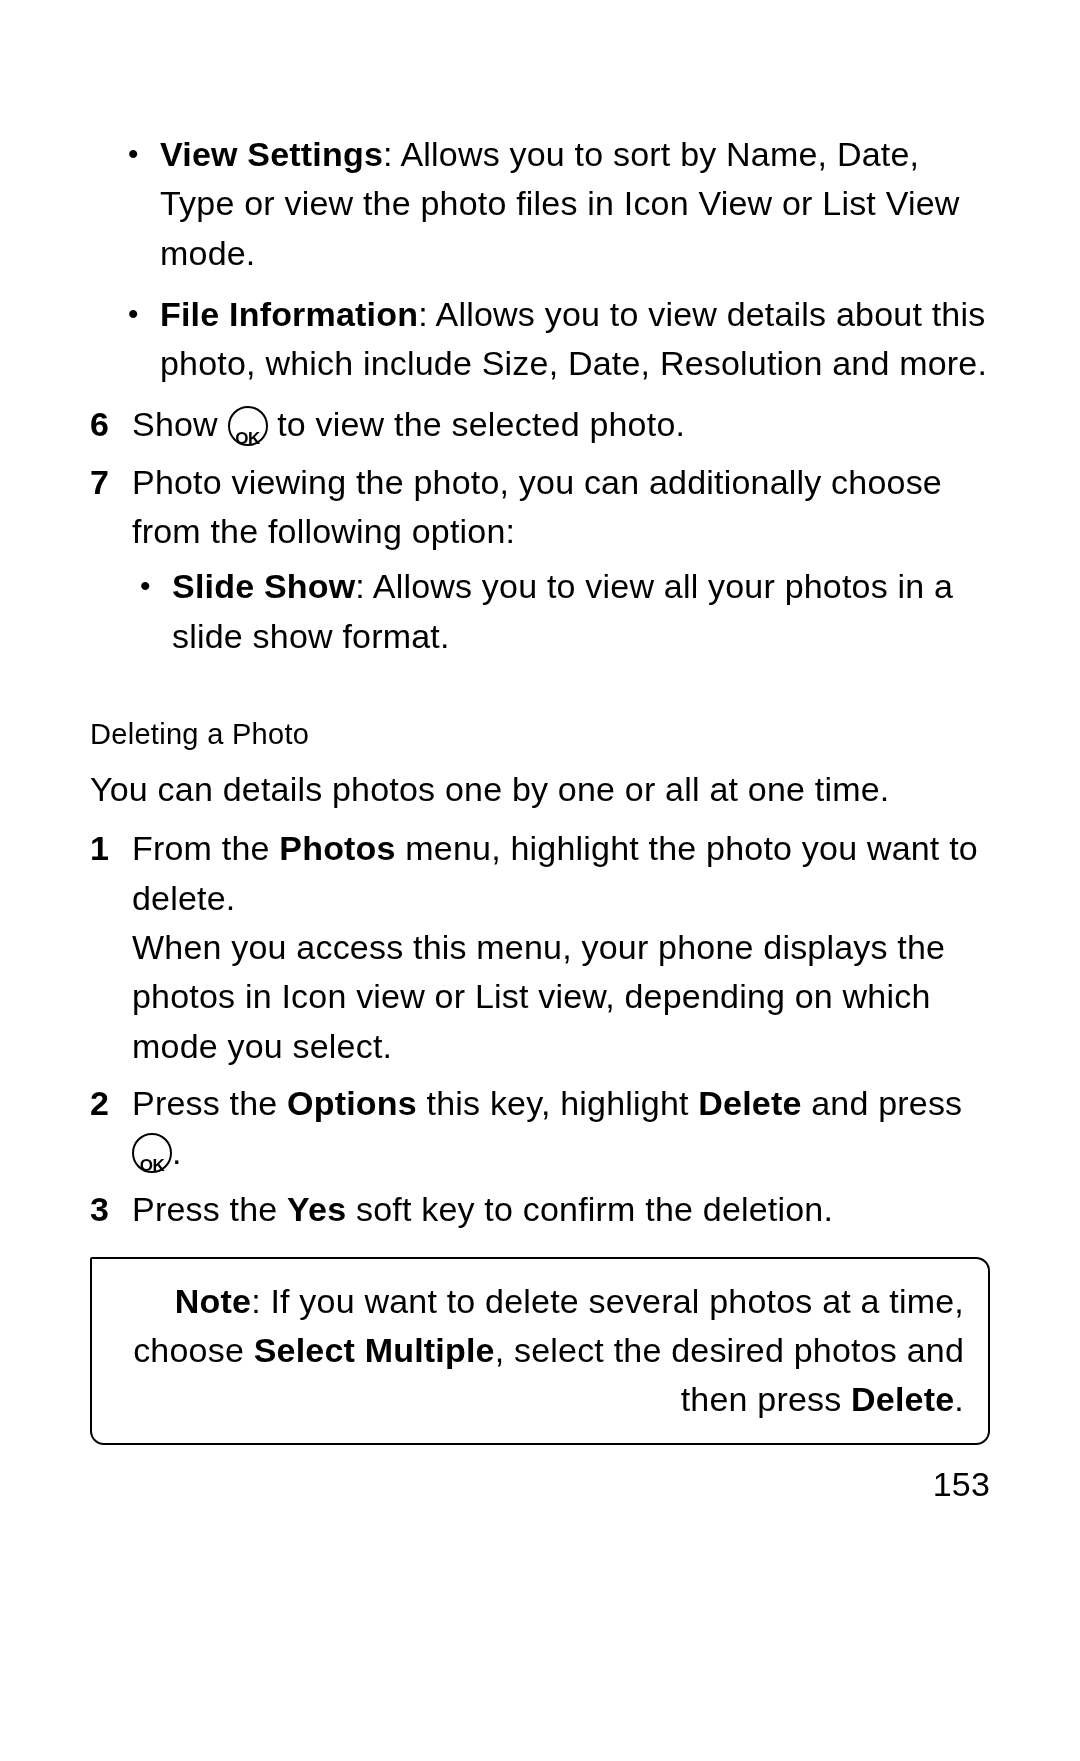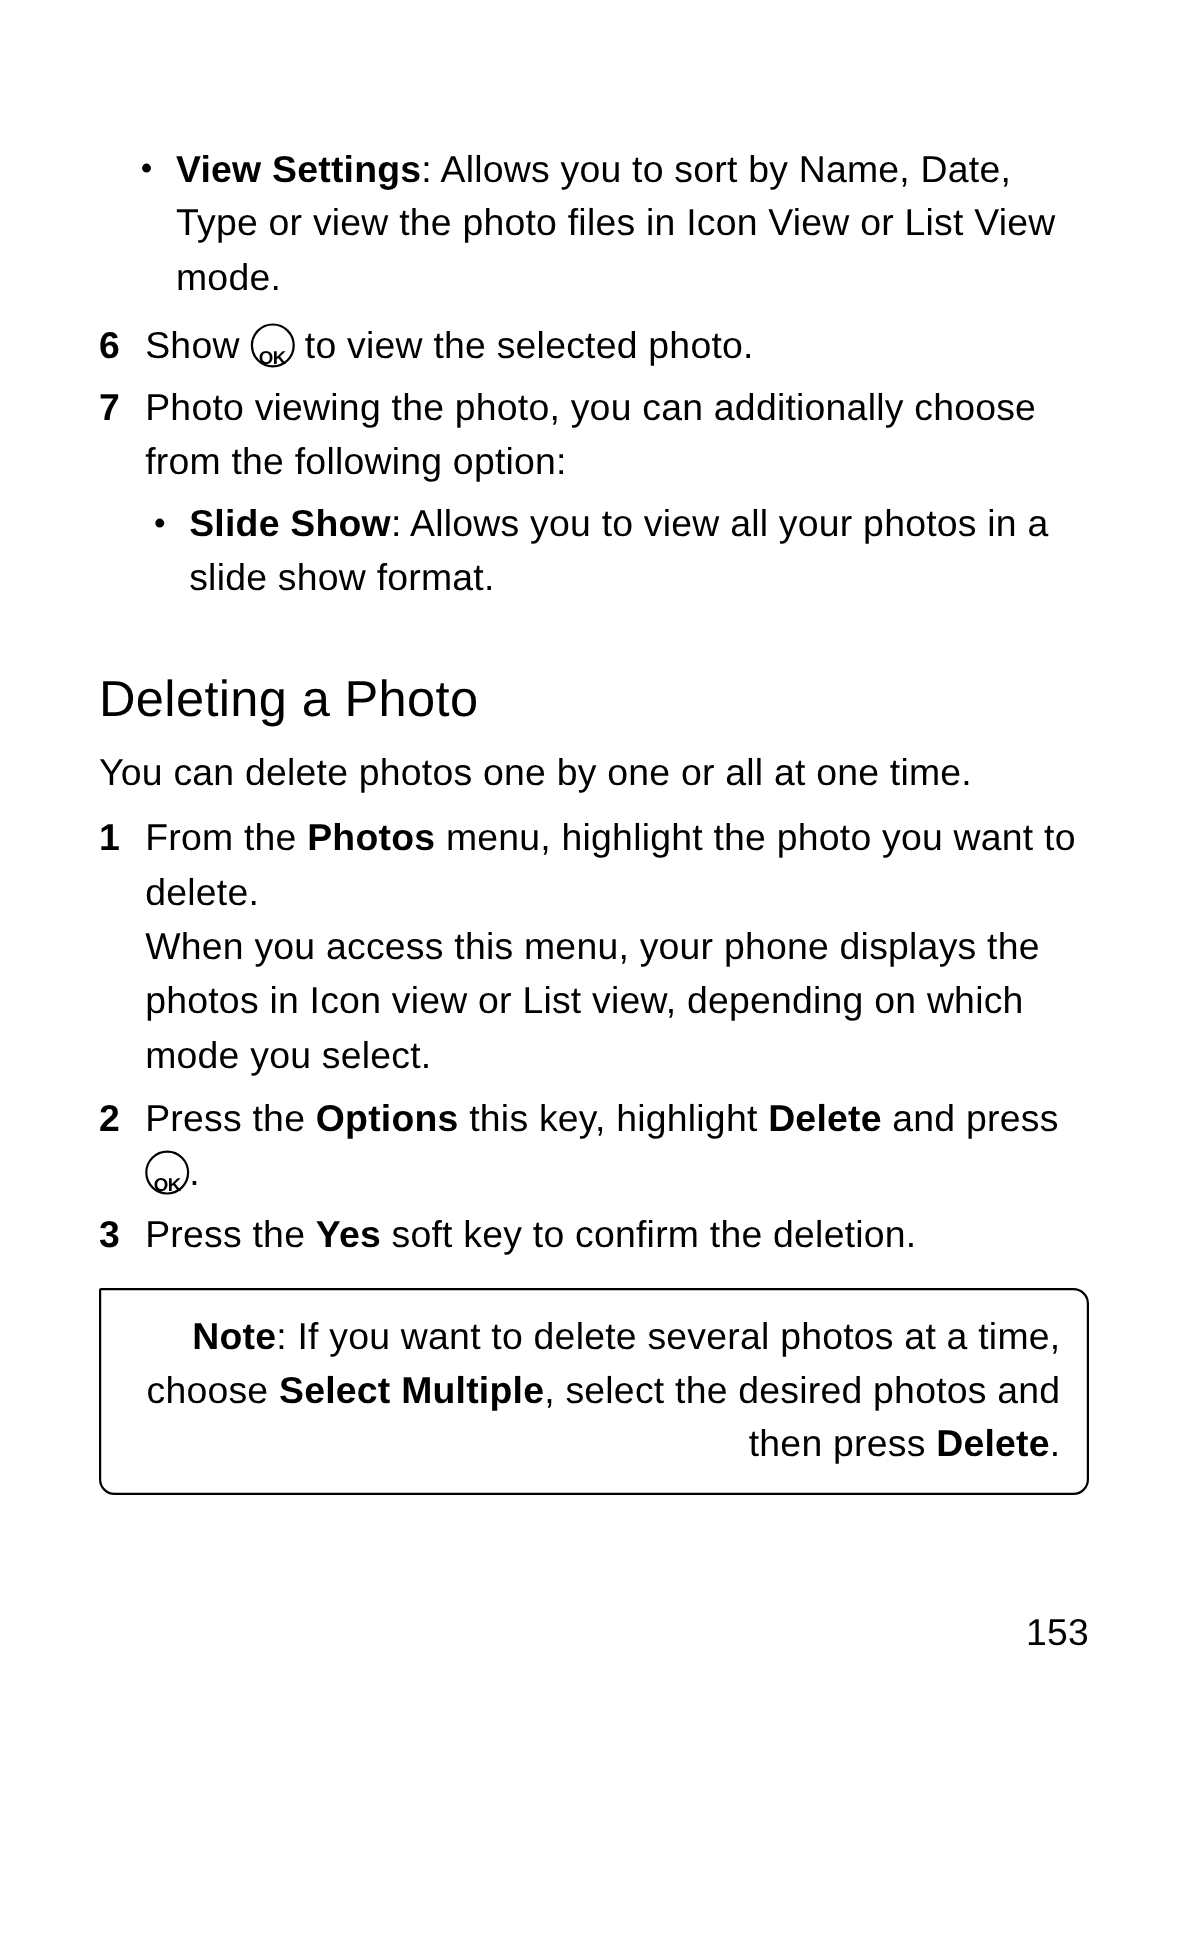--- a/index.html
+++ b/index.html
@@ -53,21 +53,21 @@
     width: 42px;
     flex: 0 0 42px;
     font-weight: 700;
     font-size: 34px;
     line-height: 1.45;
   }
   .num-row .txt {
     flex: 1;
   }
   h2.section {
-    font-size: 46px;
+    font-size: 29px;
     font-weight: 400;
     margin: 40px 0 10px 0;
     letter-spacing: 0.3px;
   }
   .ok-icon {
     display: inline-block;
     width: 40px;
     height: 40px;
     border: 2.5px solid #000;
     border-radius: 50%;
@@ -102,20 +102,23 @@
 </style>
 </head>
 <body>
 
 <div class="page body-text">
 
   <ul class="bullets">
     <li>
       <b>View Settings</b><span>: Allows you to sort by Name, Date, Type or view the photo files in Icon View or List View mode.</span>
     </li>
+    <li>
+      <b>File Information</b><span>: Allows you to view details about this photo, which include Size, Date, Resolution and more.</span>
+    </li>
   </ul>
 
   <div class="num-list">
     <div class="num-row">
       <div class="num">6</div>
       <div class="txt">
         <span>Show </span><span class="ok-icon"></span><span> to view the selected photo.</span>
       </div>
     </div>
 
@@ -126,21 +129,21 @@
         <ul class="bullets" style="padding-left:40px; margin-top:6px;">
           <li>
             <b>Slide Show</b><span>: Allows you to view all your photos in a slide show format.</span>
           </li>
         </ul>
       </div>
     </div>
   </div>
 
   <h2 class="section">Deleting a Photo</h2>
-  <div style="margin-bottom:10px;">You can delete photos one by one or all at one time.</div>
+  <div style="margin-bottom:10px;">You can details photos one by one or all at one time.</div>
 
   <div class="num-list">
     <div class="num-row">
       <div class="num">1</div>
       <div class="txt">
         <div>
           <span>From the </span><b>Photos</b><span> menu, highlight the photo you want to delete.</span>
         </div>
         <div>When you access this menu, your phone displays the photos in Icon view or List view, depending on which mode you select.</div>
       </div>

